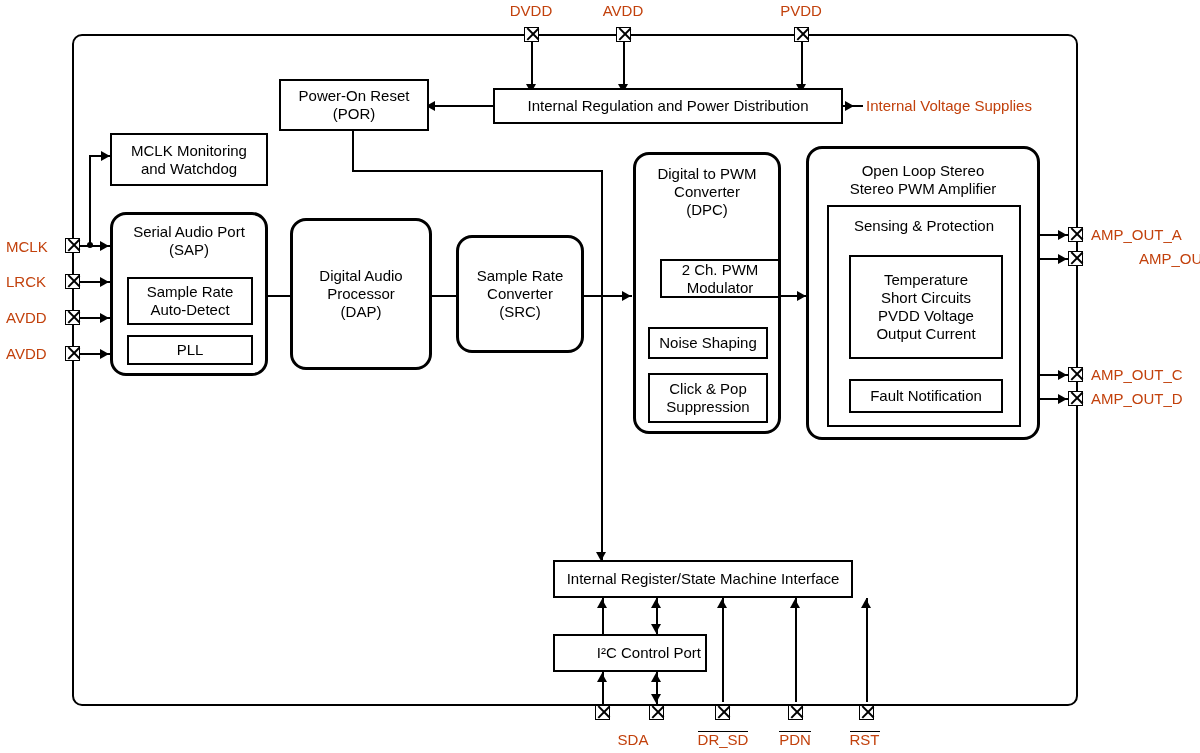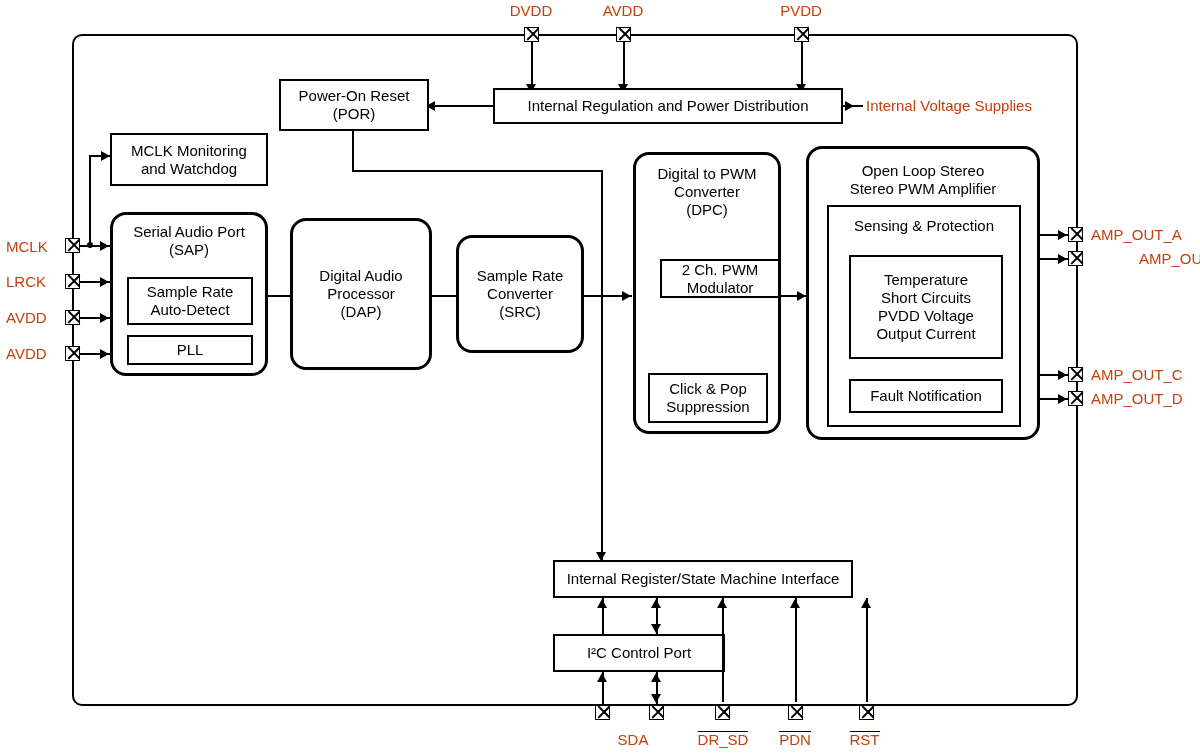--- a/index.html
+++ b/index.html
@@ -227,20 +227,23 @@
   <div class="hline" style="left:584px; top:295px; width:48px;"></div>
   <div class="arr arr-r" style="left:622px; top:291px;"></div>
 
   <div class="box thick" style="left:633px; top:152px; width:148px; height:282px; display:block;">
     <div class="boxlabel-top" style="top:10px;">Digital to PWM
 Converter
 (DPC)</div>
     <div class="box inner" style="left:24px; top:104px; width:120px; height:39px; border-width:2px;">
       <span class="boxtext">2 Ch. PWM
 Modulator</span>
+    </div>
+    <div class="box inner" style="left:12px; top:172px; width:120px; height:32px; border-width:2px;">
+      <span class="boxtext">Noise Shaping</span>
     </div>
     <div class="box inner" style="left:12px; top:218px; width:120px; height:50px; border-width:2px;">
       <span class="boxtext">Click &amp; Pop
 Suppression</span>
     </div>
   </div>
 
   <div class="hline" style="left:781px; top:295px; width:26px;"></div>
   <div class="arr arr-r" style="left:797px; top:291px;"></div>
 
@@ -277,21 +280,21 @@
 
   <div class="lbl" style="left:1091px; top:226px;">AMP_OUT_A</div>
   <div class="lbl" style="left:1091px; top:250px;margin-left:48px;">AMP_OUT_B</div>
   <div class="lbl" style="left:1091px; top:366px;">AMP_OUT_C</div>
   <div class="lbl" style="left:1091px; top:390px;">AMP_OUT_D</div>
 
   <div class="box med" style="left:553px; top:560px; width:300px; height:38px;">
     <span class="boxtext">Internal Register/State Machine Interface</span>
   </div>
 
-  <div class="box med" style="left:553px; top:634px; width:172px; height:38px;">
+  <div class="box med" style="left:553px; top:634px; width:154px; height:38px;justify-content:flex-end;">
     <span class="boxtext">I²C Control Port</span>
   </div>
 
   <div class="vline" style="left:602px; top:598px; height:36px;"></div>
   <div class="arr arr-u" style="left:597px; top:599px;"></div>
   <div class="vline" style="left:656px; top:598px; height:36px;"></div>
   <div class="arr arr-u" style="left:651px; top:599px;"></div>
   <div class="arr arr-d" style="left:651px; top:624px;"></div>
 
   <div class="vline" style="left:722px; top:598px; height:104px;"></div>

